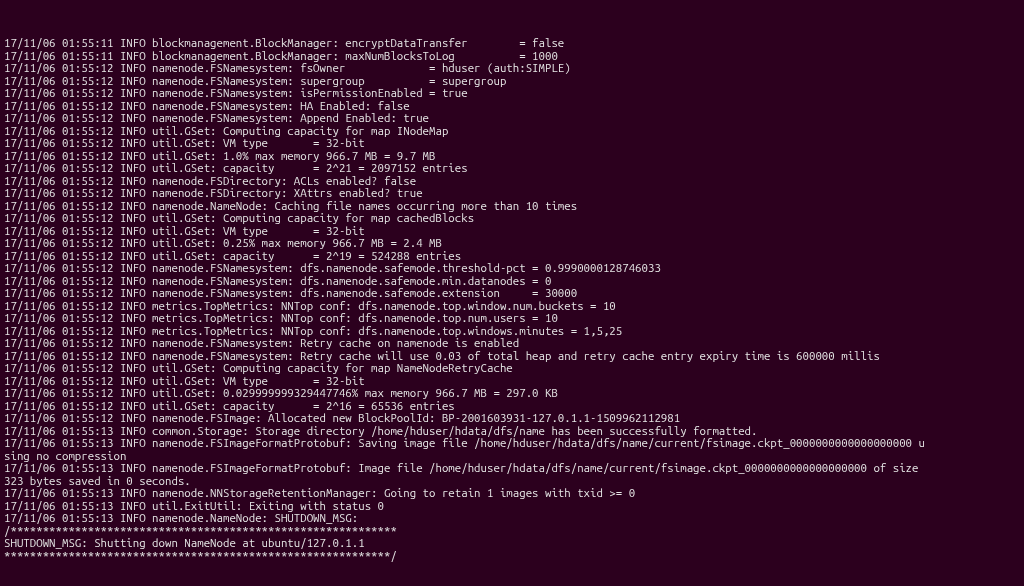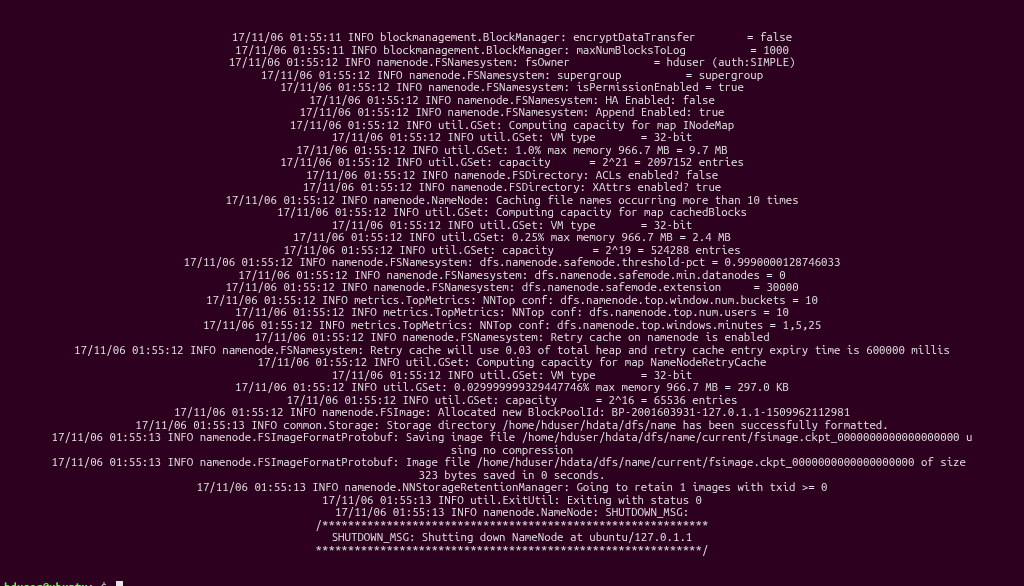--- a/index.html
+++ b/index.html
@@ -7,27 +7,26 @@
     padding: 0;
     width: 1024px;
     height: 586px;
     background: #2c001e;
     overflow: hidden;
   }
   .terminal {
     width: 100%;
     height: 100%;
     box-sizing: border-box;
-    padding: 6px 4px;
+    padding: 12px 4px;
     font-family: "Ubuntu Mono", "DejaVu Sans Mono", "Consolas", monospace;
     font-size: 11.5px;
     line-height: 12.5px;
     color: #e6e6e6;
     white-space: pre;
-    text-align: center;
   }
   .log-line {
     display: block;
     white-space: pre;
   }
   .prompt-line {
     display: flex;
     align-items: center;
     white-space: pre;
   }

